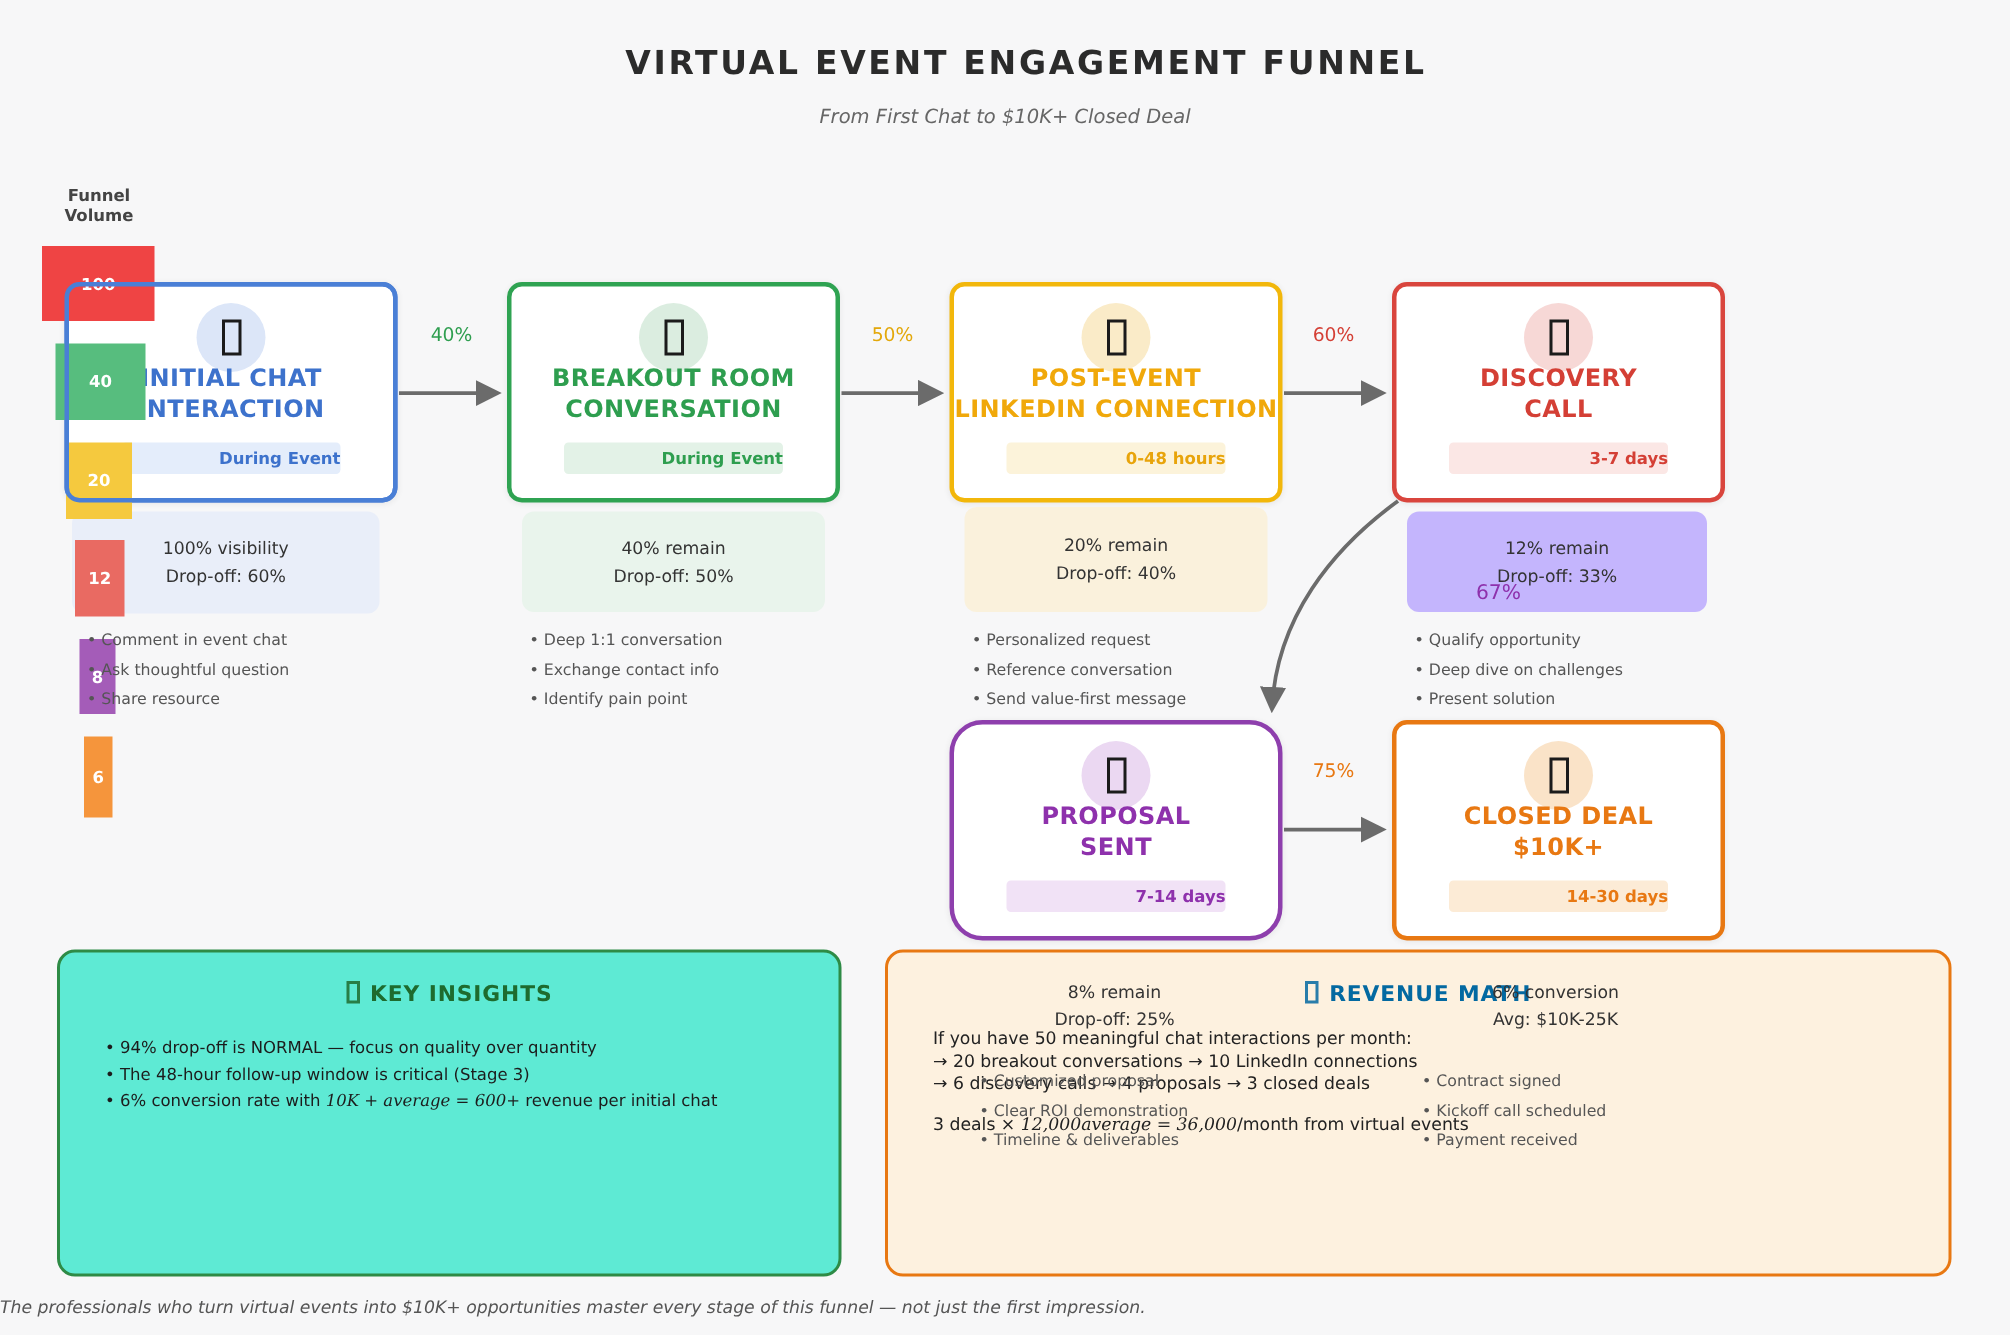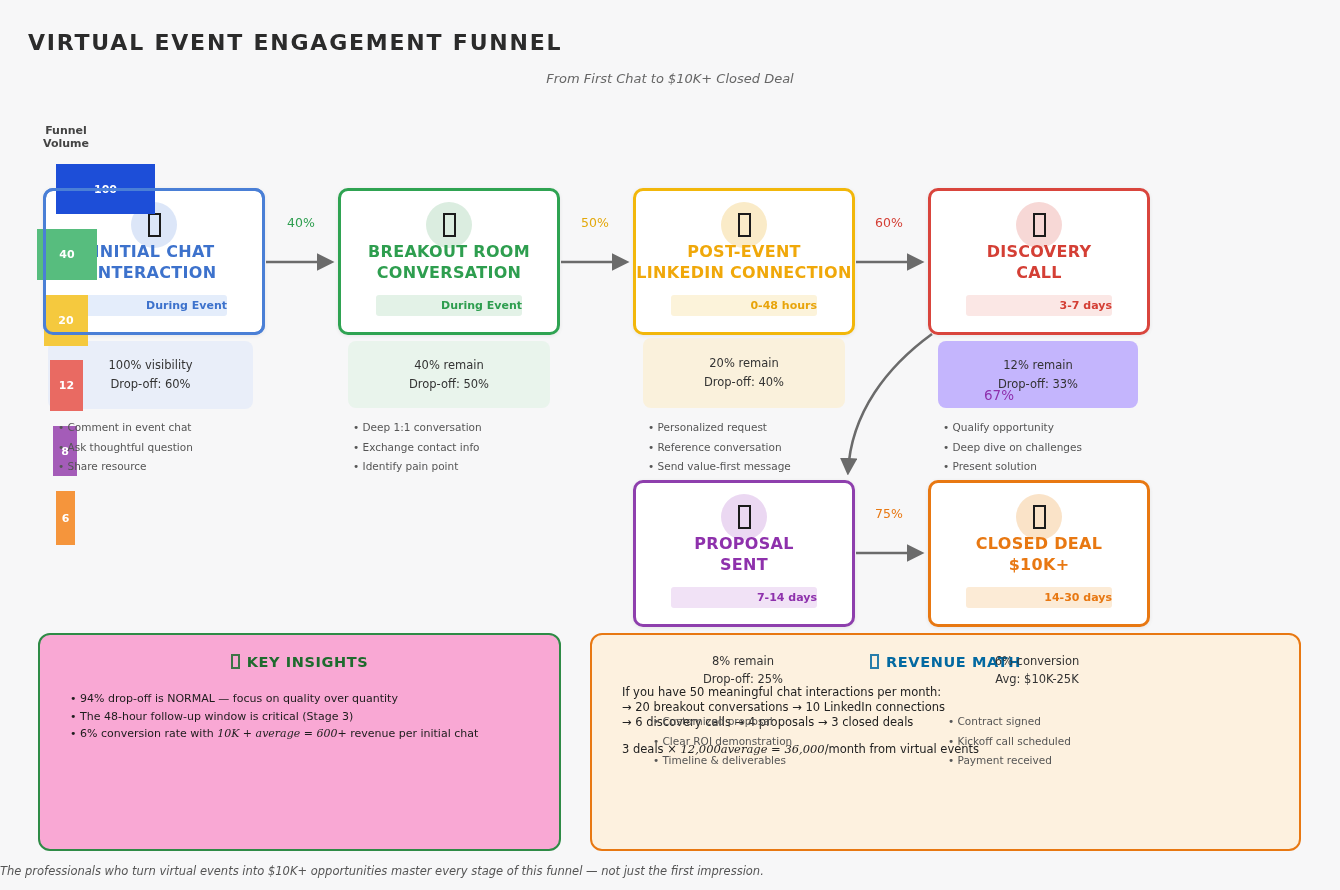--- a/index.html
+++ b/index.html
@@ -3,47 +3,47 @@
 <meta charset="utf-8">
 <style>
   * { margin:0; padding:0; box-sizing:border-box; }
   html,body { background:#f7f7f8; }
   #canvas {
     position:relative; width:1340px; height:890px; overflow:hidden;
     background:#f7f7f8; font-family:"DejaVu Sans", sans-serif; color:#222;
   }
 
   
-  .title { position:absolute; top:30px; left:0; width:100%; 
+  .title { position:absolute; top:30px; left:0; width:100%; text-align:center;
            font-size:22px; font-weight:800; letter-spacing:1.8px; color:#2b2b2b;padding-left:28px; }
   .subtitle { position:absolute; top:71px; left:0; width:100%; text-align:center;
               font-size:13px; font-style:italic; color:#666; }
 
   
   .fv-label { position:absolute; left:26px; top:124px; width:80px; text-align:center;
               font-size:11px; font-weight:bold; color:#444; line-height:1.2; }
   .bar { position:absolute; z-index:2; display:flex; align-items:center; justify-content:center;
          color:#fff; font-size:11px; font-weight:bold; }
-  .bar-0 { left:28px; top:164px; width:99px; height:50px; background:#1d4ed8;margin-left:28px; }
+  .bar-0 { left:28px; top:164px; width:75px; height:50px; background:#ef4444; }
   .bar-1 { left:37px; top:229px; width:60px; height:51px; background:#57BD7E; }
   .bar-2 { left:44px; top:295px; width:44px; height:51px; background:#F5C93E; }
   .bar-3 { left:50px; top:360px; width:33px; height:51px; background:#E96A62; }
   .bar-4 { left:53px; top:426px; width:24px; height:50px; background:#A45CB8; }
   .bar-5 { left:56px; top:491px; width:19px; height:54px; background:#F5953C; }
 
   
   .card { position:absolute; width:222px; height:147px; background:#fff;
           border:3px solid #888; border-radius:10px; z-index:1;
           box-shadow:0 1px 4px rgba(0,0,0,.07); }
   .card-border-only { background:transparent; z-index:3; box-shadow:none; }
   .c0 { left:43px;  top:188px; }
   .c1 { left:338px; top:188px; }
   .c2 { left:633px; top:188px; }
   .c3 { left:928px; top:188px; }
-  .c4 { left:633px; top:480px; }
+  .c4 { left:633px; top:480px;border-radius:22px; }
   .c5 { left:928px; top:480px; }
   .icon-circle { position:absolute; top:11px; left:50%; transform:translateX(-50%);
                  width:46px; height:46px; border-radius:50%;
                  display:flex; align-items:center; justify-content:center; }
   .tofu { display:inline-block; width:13px; height:24px; border:2px solid #1b1b1b; }
   .tofu-sm { display:inline-block; width:9px; height:15px; border:2px solid currentColor;
              opacity:.85; margin-right:7px; vertical-align:-2px; }
   .card-title { position:absolute; top:51px; left:0; width:100%; text-align:center;
                 font-weight:bold; font-size:16px; line-height:1.3; letter-spacing:.3px; }
   .badge { position:absolute; top:104px; left:50%; transform:translateX(-50%);
@@ -96,21 +96,21 @@
   .p50 { left:573px; top:215px; color:#E3A80B; }
   .p60 { left:867px; top:215px; color:#D43F35; }
   .p67 { left:977px; top:375px; color:#8E31AC; font-size:13.5px;margin-top:12px; }
   .p75 { left:867px; top:506px; color:#E87812; }
 
   
   #arrows { position:absolute; left:0; top:0; z-index:5; pointer-events:none; }
 
   
   .box-insights { position:absolute; left:38px; top:633px; width:523px; height:218px;
-                  background:#f9a8d4; border:2px solid #2E8B46; border-radius:12px; z-index:1; }
+                  background:#5eead4; border:2px solid #2E8B46; border-radius:12px; z-index:1; }
   .box-revenue  { position:absolute; left:590px; top:633px; width:711px; height:218px;
                   background:#FDF1DF; border:2px solid #E87812; border-radius:12px; z-index:1; }
   .box-title { position:absolute; top:19px; left:0; width:100%; text-align:center;
                font-weight:bold; font-size:14.5px; letter-spacing:.6px; }
   .box-insights .box-title { color:#1E6B2E; }
   .box-revenue  .box-title { color:#0369a1; }
   .ins-list { position:absolute; left:30px; top:57px; list-style:none;
               font-size:11px; color:#1c1c1c; }
   .ins-list li { margin-bottom:4.5px; }
   .ins-list li::before { content:"• "; }

